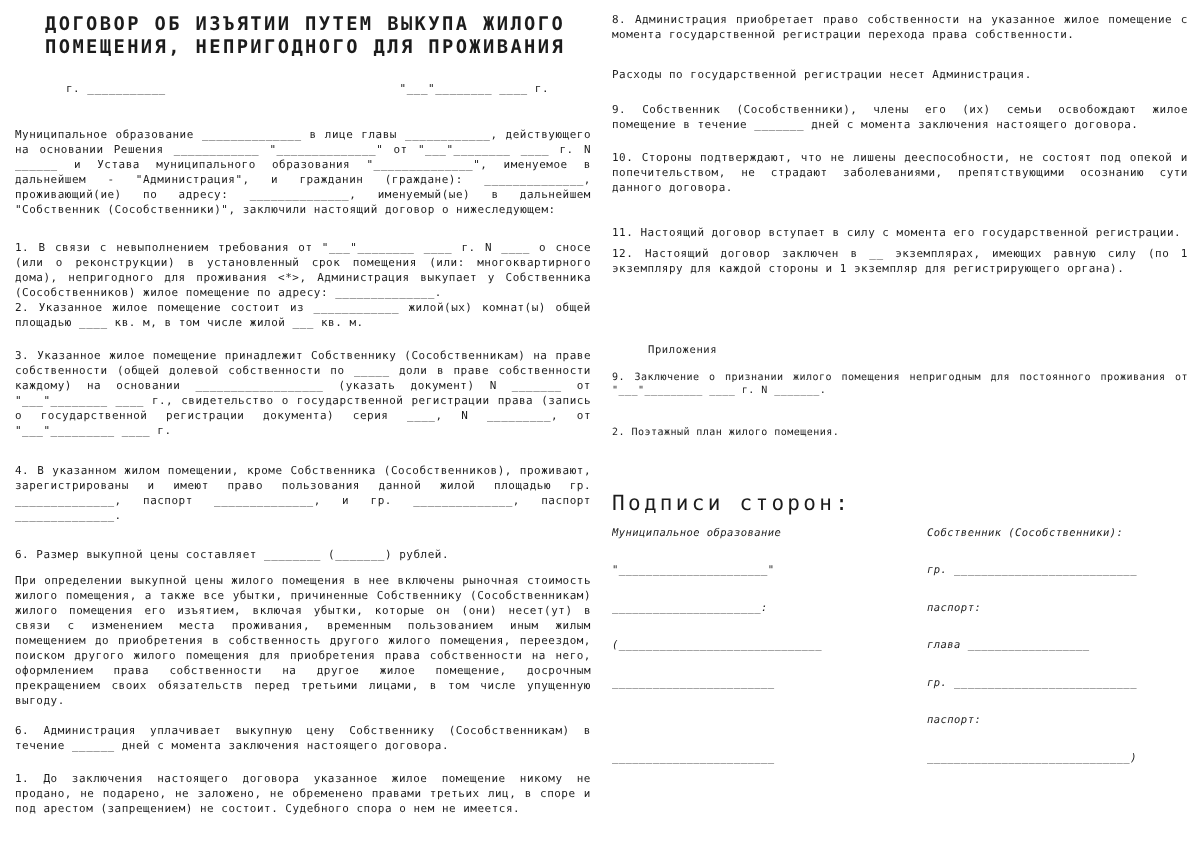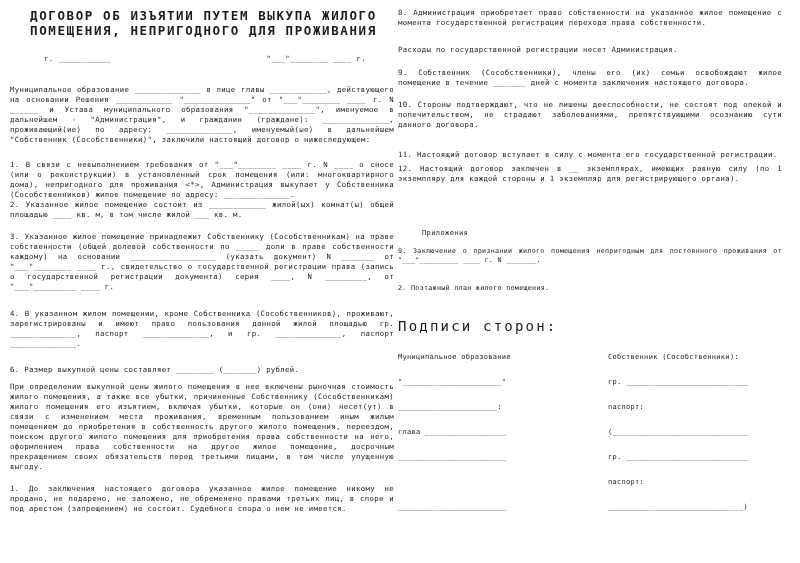--- a/index.html
+++ b/index.html
@@ -4,21 +4,21 @@
 <style>
   html, body { margin: 0; padding: 0; background: #ffffff; }
   .page {
     position: relative;
     width: 800px; height: 563px;
     box-sizing: border-box;
     background: #ffffff;
     color: #1c1c1c;
     font-family: "DejaVu Sans Mono", "Liberation Mono", monospace;
     display: flex;
-    gap: 4px;
+    gap: 14px;
     padding: 8px 8px 0 10px;
     overflow: hidden;
   }
   .col { flex: 0 0 384px; width: 384px; display: block; }
   .doc-title {
     font-weight: bold;
     font-size: 12.5px;
     line-height: 15px;
     letter-spacing: 1.6px;
     padding-left: 20px;
@@ -55,21 +55,22 @@
     margin: 0;
     font-weight: normal;
     font-size: 14px;
     letter-spacing: 2.2px;
     white-space: nowrap;
   }
   .sig-grid {
     display: grid;
     grid-template-columns: 182px 1fr;
     column-gap: 28px;
-    margin-top: 19px;
+    margin-top: 7px;
+    font-style: italic;
   }
   .sig-cell {
     font-size: 7px;
     letter-spacing: 0.3px;
     height: 25px;
     white-space: nowrap;
     overflow: hidden;
   }
 </style>
 </head>
@@ -88,50 +89,51 @@
       <span>"___"________ ____ г.</span>
     </div>
 
     <p class="para" style="margin-top:22px">Муниципальное образование ______________ в лице главы ____________, действующего на основании Решения ____________ "______________" от "___"________ ____ г. N ______ и Устава муниципального образования "______________", именуемое в дальнейшем - "Администрация", и гражданин (граждане): ______________, проживающий(ие) по адресу: ______________, именуемый(ые) в дальнейшем "Собственник (Сособственники)", заключили настоящий договор о нижеследующем:</p>
     <p class="para" style="margin-top:15px">1. В связи с невыполнением требования от "___"________ ____ г. N ____ о сносе (или о реконструкции) в установленный срок помещения (или: многоквартирного дома), непригодного для проживания &lt;*&gt;, Администрация выкупает у Собственника (Сособственников) жилое помещение по адресу: ______________.</p>
     <p class="para" style="">2. Указанное жилое помещение состоит из ____________ жилой(ых) комнат(ы) общей площадью ____ кв. м, в том числе жилой ___ кв. м.</p>
     <p class="para" style="margin-top:12px">3. Указанное жилое помещение принадлежит Собственнику (Сособственникам) на праве собственности (общей долевой собственности по _____ доли в праве собственности каждому) на основании __________________ (указать документ) N _______ от "___"________ ____ г., свидетельство о государственной регистрации права (запись о государственной регистрации документа) серия ____, N _________, от "___"_________ ____ г.</p>
     <p class="para" style="margin-top:17px">4. В указанном жилом помещении, кроме Собственника (Сособственников), проживают, зарегистрированы и имеют право пользования данной жилой площадью гр. ______________, паспорт ______________, и гр. ______________, паспорт ______________.</p>
     <p class="para" style="margin-top:16px">6. Размер выкупной цены составляет ________ (_______) рублей.</p>
     <p class="para" style="margin-top:7px">При определении выкупной цены жилого помещения в нее включены рыночная стоимость жилого помещения, а также все убытки, причиненные Собственнику (Сособственникам) жилого помещения его изъятием, включая убытки, которые он (они) несет(ут) в связи с изменением места проживания, временным пользованием иным жилым помещением до приобретения в собственность другого жилого помещения, переездом, поиском другого жилого помещения для приобретения права собственности на него, оформлением права собственности на другое жилое помещение, досрочным прекращением своих обязательств перед третьими лицами, в том числе упущенную выгоду.</p>
+    <p class="para" style="margin-top:10px">6. Администрация уплачивает выкупную цену Собственнику (Сособственникам) в течение ______ дней с момента заключения настоящего договора.</p>
     <p class="para" style="margin-top:12px">1. До заключения настоящего договора указанное жилое помещение никому не продано, не подарено, не заложено, не обременено правами третьих лиц, в споре и под арестом (запрещением) не состоит. Судебного спора о нем не имеется.</p>
 
   </div>
 
   <div class="col">
     <p class="para">8. Администрация приобретает право собственности на указанное жилое помещение с момента государственной регистрации перехода права собственности.</p>
     <p class="para" style="margin-top:17px">Расходы по государственной регистрации несет Администрация.</p>
     <p class="para" style="margin-top:13px">9. Собственник (Сособственники), члены его (их) семьи освобождают жилое помещение в течение _______ дней с момента заключения настоящего договора.</p>
     <p class="para" style="margin-top:12px">10. Стороны подтверждают, что не лишены дееспособности, не состоят под опекой и попечительством, не страдают заболеваниями, препятствующими осознанию сути данного договора.</p>
     <p class="para" style="margin-top:20px">11. Настоящий договор вступает в силу с момента его государственной регистрации.</p>
     <p class="para" style="margin-top:4px">12. Настоящий договор заключен в __ экземплярах, имеющих равную силу (по 1 экземпляру для каждой стороны и 1 экземпляр для регистрирующего органа).</p>
 
     <p class="appendix-heading" style="margin-top:45px">Приложения</p>
     <p class="para small" style="margin-top:10px">9. Заключение о признании жилого помещения непригодным для постоянного проживания от "___"_________ ____ г. N _______.</p>
     <p class="para small" style="margin-top:19px">2. Поэтажный план жилого помещения.</p>
 
-    <h2 class="sig-heading" style="margin-top:25px">Подписи сторон:</h2>
+    <h2 class="sig-heading" style="margin-top:35px">Подписи сторон:</h2>
 
     <div class="sig-grid">
       <div class="sig-cell">Муниципальное образование</div>
       <div class="sig-cell">Собственник (Сособственники):</div>
 
       <div class="sig-cell">"______________________"</div>
       <div class="sig-cell">гр. ___________________________</div>
 
       <div class="sig-cell">______________________:</div>
       <div class="sig-cell">паспорт:</div>
 
+      <div class="sig-cell">(______________________________</div>
       <div class="sig-cell">глава __________________</div>
-      <div class="sig-cell">(______________________________</div>
 
       <div class="sig-cell">________________________</div>
       <div class="sig-cell">гр. ___________________________</div>
 
       <div class="sig-cell"></div>
       <div class="sig-cell">паспорт:</div>
 
       <div class="sig-cell">________________________</div>
       <div class="sig-cell">______________________________)</div>
     </div>

